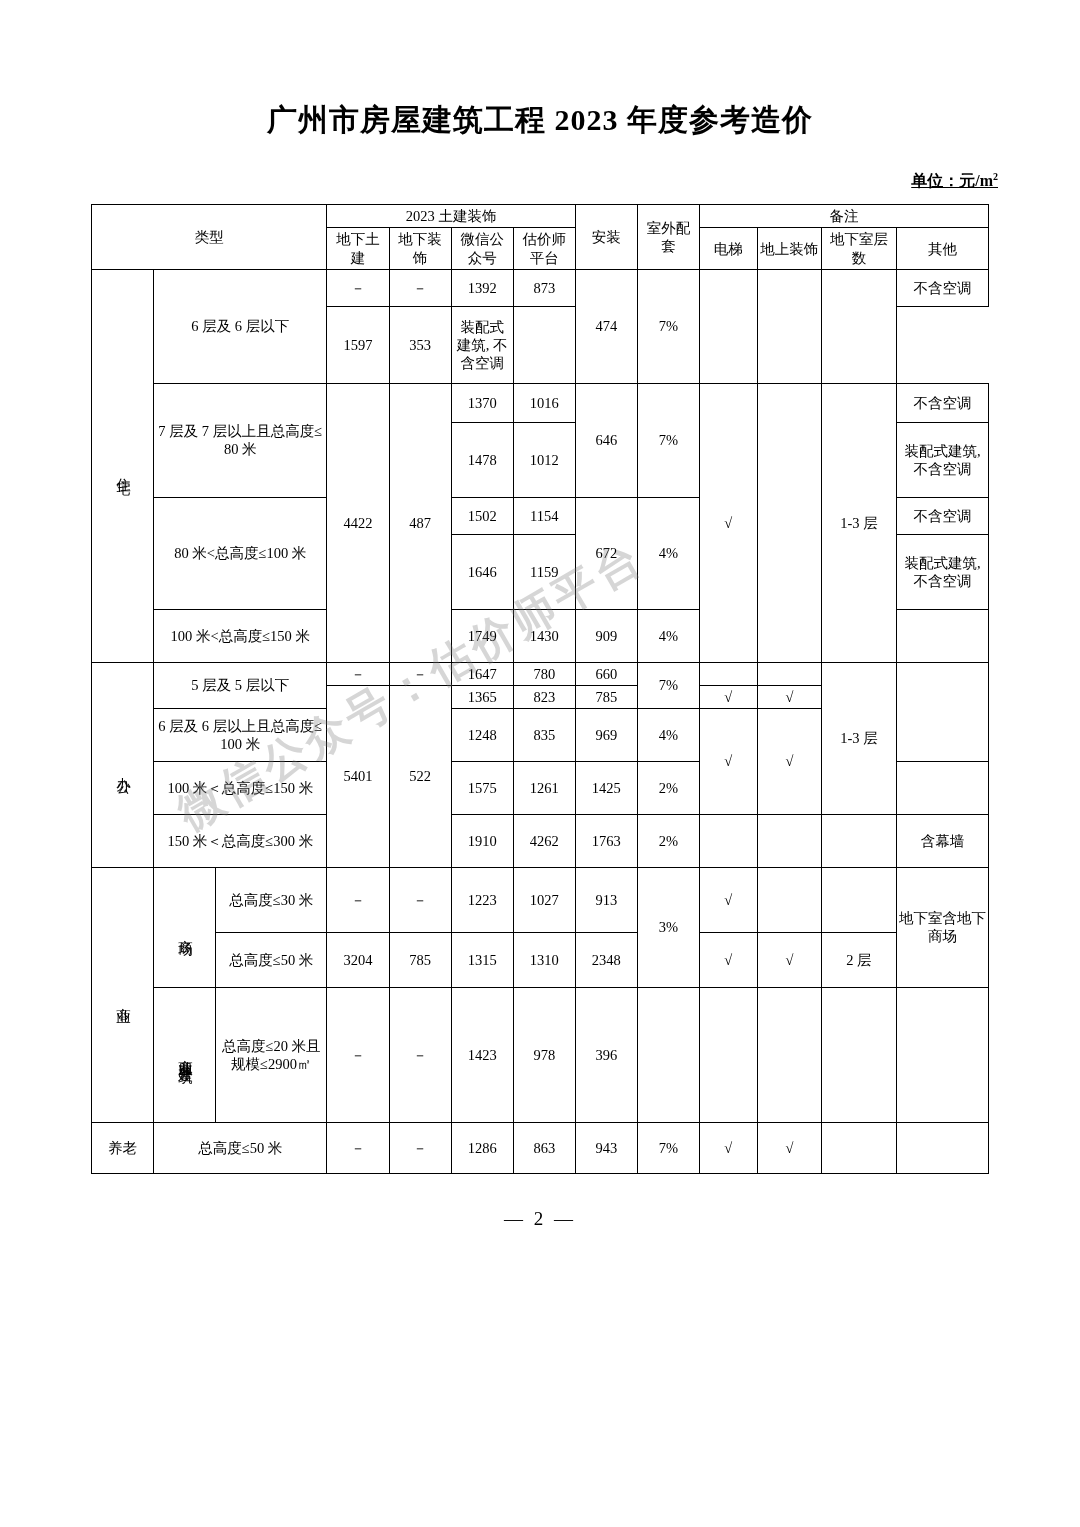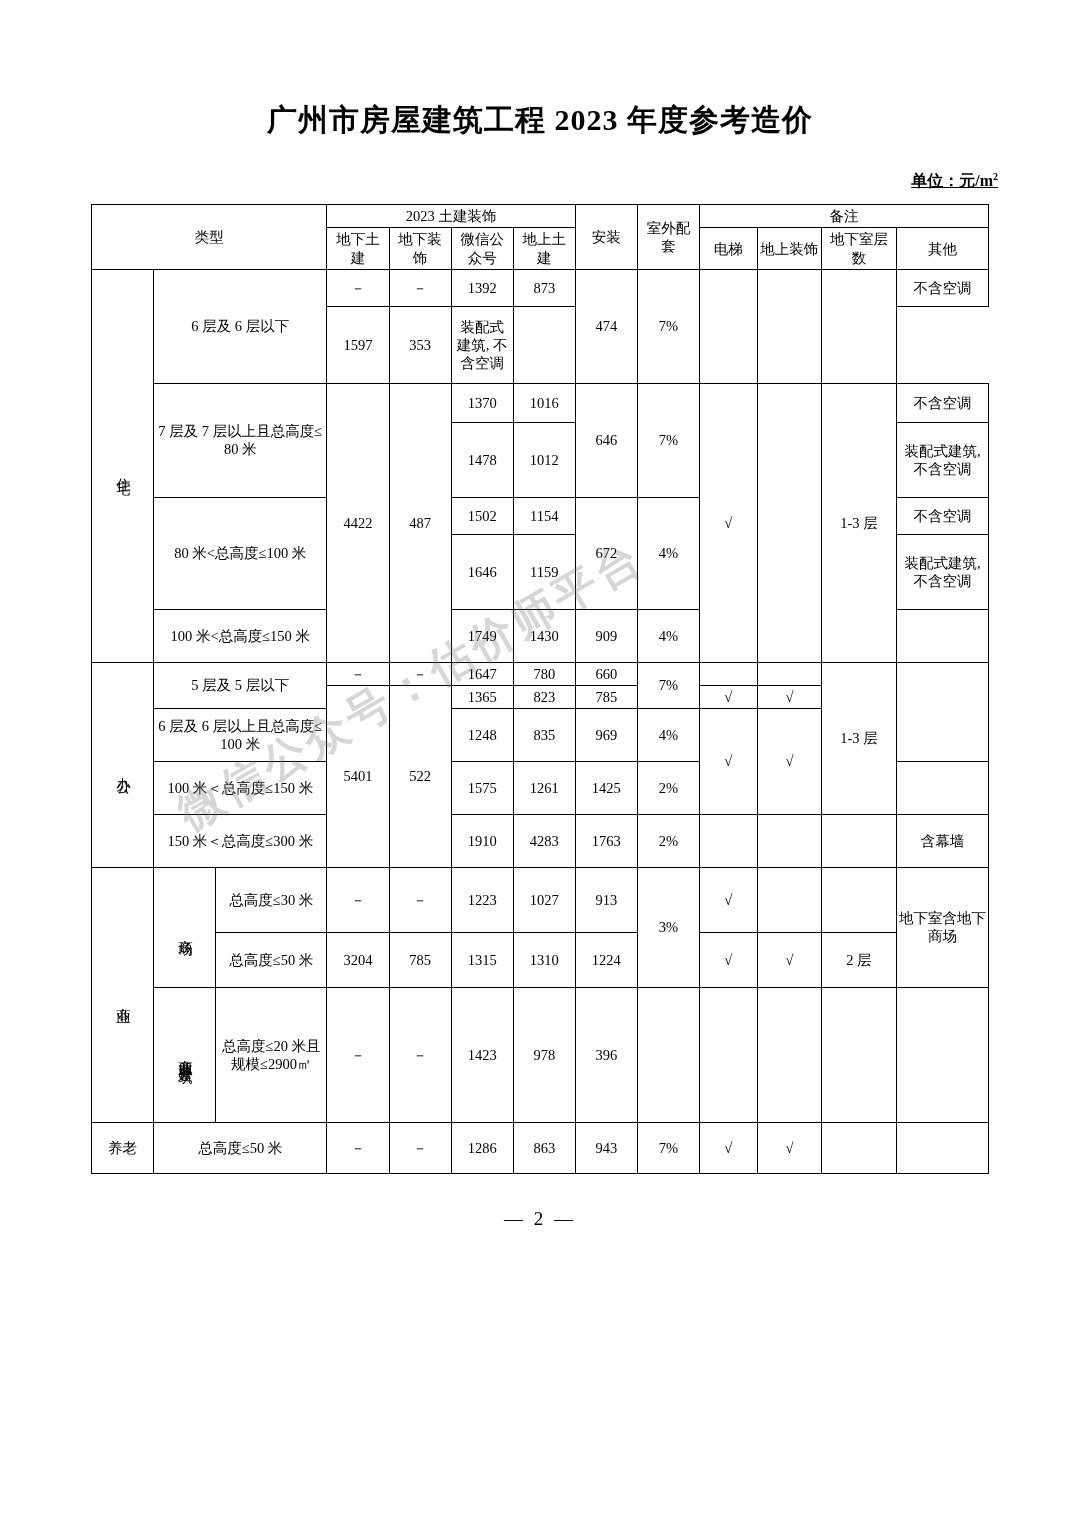--- a/index.html
+++ b/index.html
@@ -125,21 +125,21 @@
         <td class="hdr" rowspan="2" colspan="3">类型</td>
         <td class="hdr" colspan="4">2023 土建装饰</td>
         <td class="hdr" rowspan="2">安装</td>
         <td class="hdr" rowspan="2">室外配套</td>
         <td class="hdr" colspan="4">备注</td>
       </tr>
       <tr>
         <td class="hdr">地下土建</td>
         <td class="hdr">地下装饰</td>
         <td class="hdr">微信公众号</td>
-        <td class="hdr">地上土建</td>
+        <td class="hdr">估价师平台</td>
         <td class="hdr">电梯</td>
         <td class="hdr">地上装饰</td>
         <td class="hdr">地下室层数</td>
         <td class="hdr">其他</td>
       </tr>
 
       <tr>
         <td rowspan="7"><span class="vert">住宅</span></td>
         <td rowspan="2" colspan="2" style="height:105px">6 层及 6 层以下</td>
         <td class="dash">－</td>
@@ -237,21 +237,21 @@
         <td colspan="2" style="height:48px">100 米＜总高度≤150 米</td>
         <td>1575</td>
         <td>1261</td>
         <td>1425</td>
         <td>2%</td>
         <td></td>
       </tr>
       <tr>
         <td colspan="2" style="height:48px">150 米＜总高度≤300 米</td>
         <td>1910</td>
-        <td>4283</td>
+        <td>4262</td>
         <td>1763</td>
         <td>2%</td>
         <td></td>
         <td></td>
         <td></td>
         <td>含幕墙</td>
       </tr>
 
       <tr>
         <td rowspan="3"><span class="vert">商业</span></td>
@@ -267,21 +267,21 @@
         <td></td>
         <td></td>
         <td rowspan="2">地下室含地下商场</td>
       </tr>
       <tr>
         <td style="height:50px">总高度≤50 米</td>
         <td>3204</td>
         <td>785</td>
         <td>1315</td>
         <td>1310</td>
-        <td>1224</td>
+        <td>2348</td>
         <td class="check">√</td>
         <td class="check">√</td>
         <td>2 层</td>
       </tr>
       <tr>
         <td><span class="vert">商业服务建筑</span></td>
         <td style="height:130px"><span>总高度≤20 米且规模≤2900</span><span>㎡</span></td>
         <td class="dash">－</td>
         <td class="dash">－</td>
         <td>1423</td>

